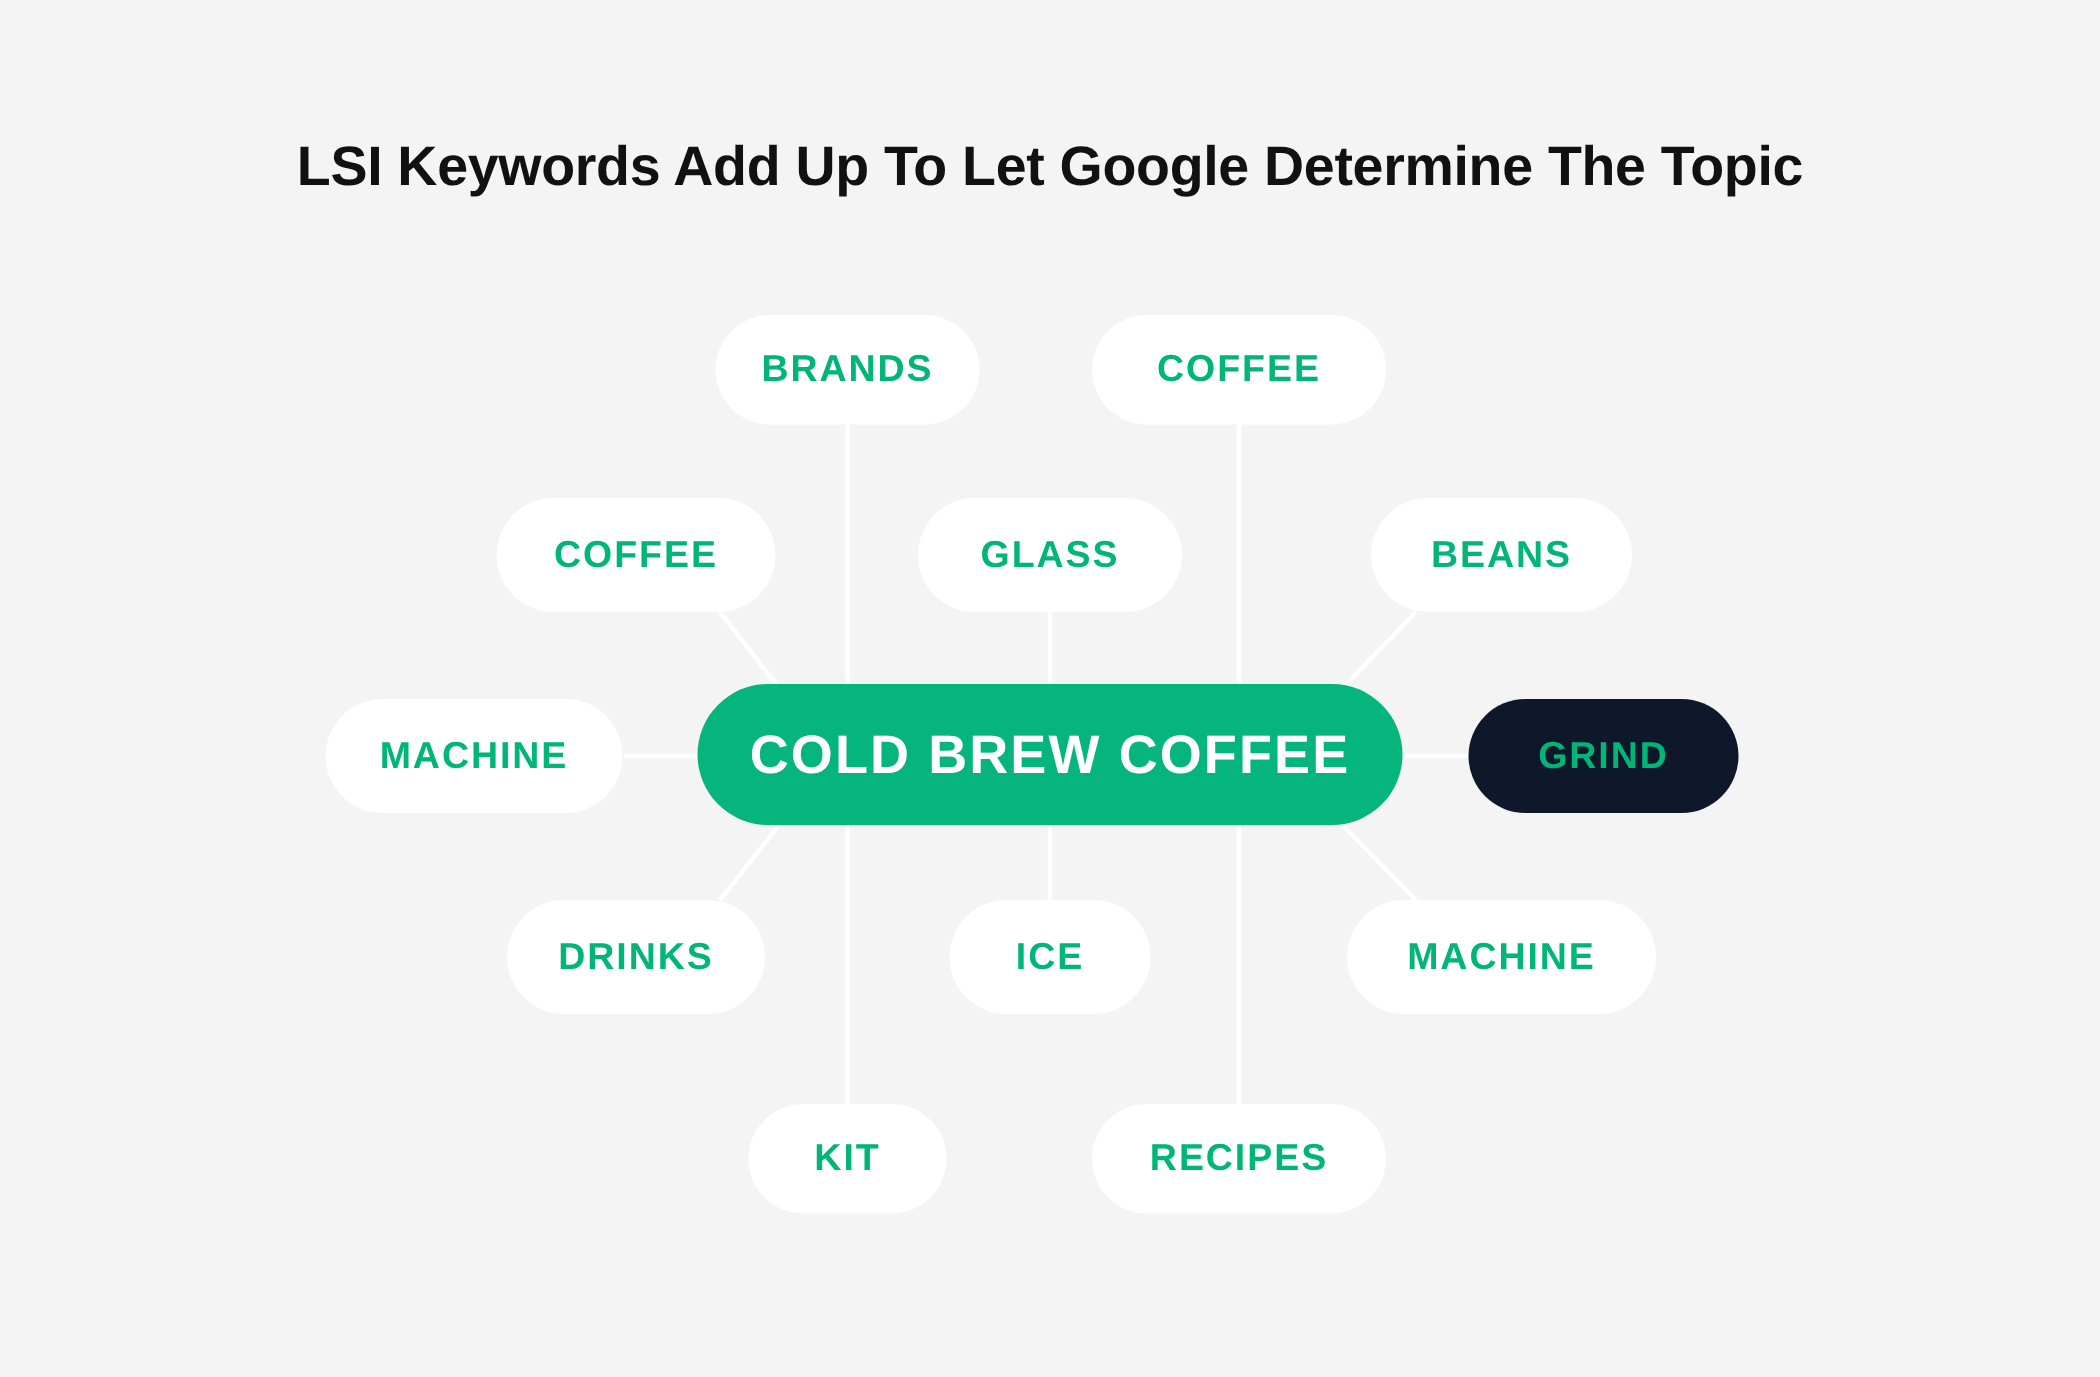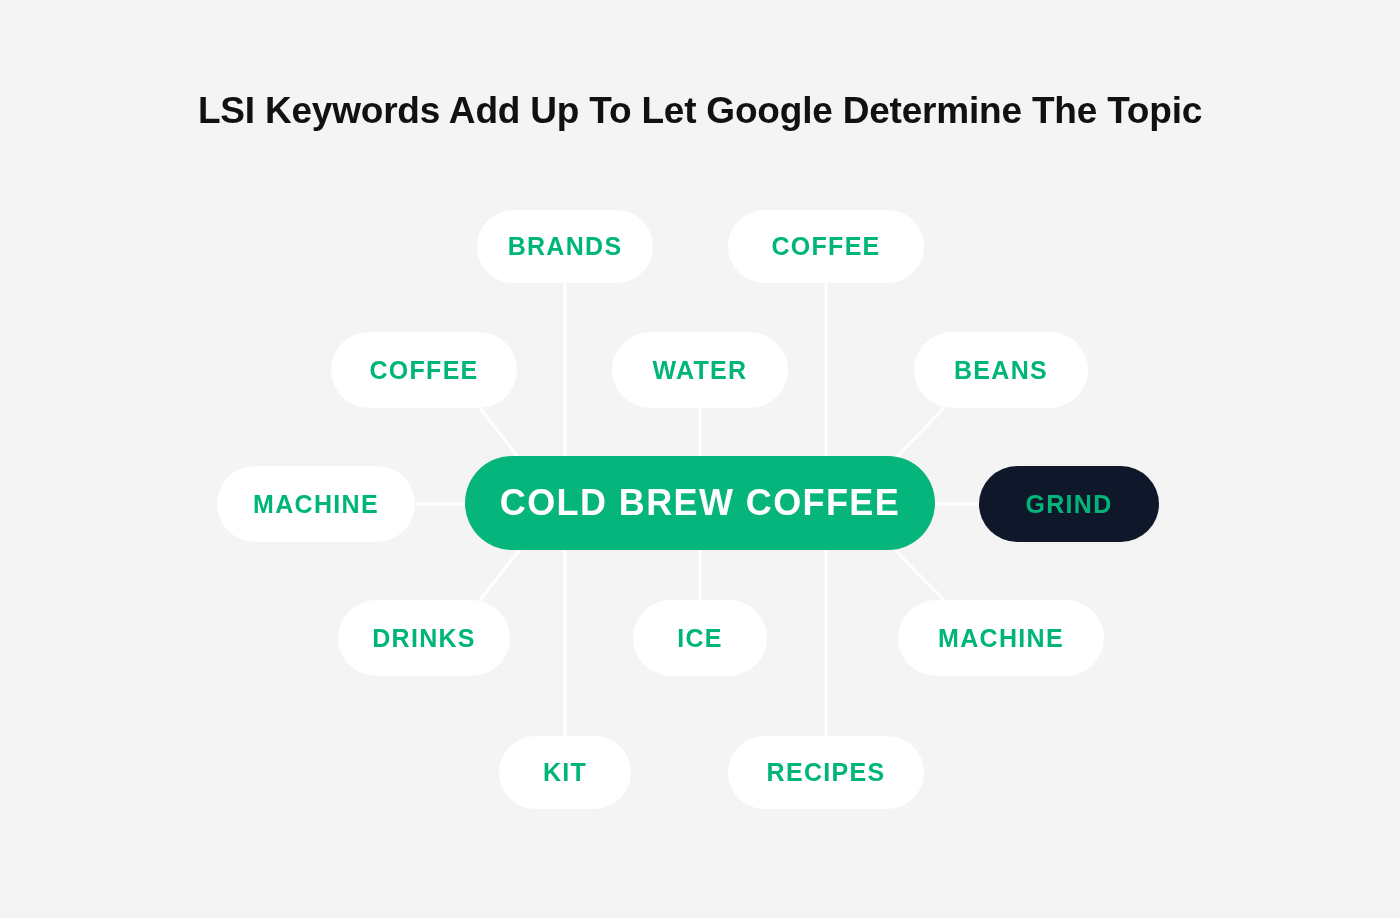--- a/index.html
+++ b/index.html
@@ -129,21 +129,21 @@
     <div class="node" style="width: 176px; height: 73px; left: 477px; top: 209.5px; background: rgb(255, 255, 255); color: rgb(0, 181, 120);">
       <span class="node-label">BRANDS</span>
     </div>
     <div class="node" style="width: 196px; height: 73px; left: 728px; top: 209.5px; background: rgb(255, 255, 255); color: rgb(0, 181, 120);">
       <span class="node-label">COFFEE</span>
     </div>
     <div class="node" style="width: 186px; height: 76px; left: 331px; top: 332px; background: rgb(255, 255, 255); color: rgb(0, 181, 120);">
       <span class="node-label">COFFEE</span>
     </div>
     <div class="node" style="width: 176px; height: 76px; left: 612px; top: 332px; background: rgb(255, 255, 255); color: rgb(0, 181, 120);">
-      <span class="node-label">WATER</span>
+      <span class="node-label">GLASS</span>
     </div>
     <div class="node" style="width: 174px; height: 76px; left: 914px; top: 332px; background: rgb(255, 255, 255); color: rgb(0, 181, 120);">
       <span class="node-label">BEANS</span>
     </div>
     <div class="node" style="width: 198px; height: 76px; left: 217px; top: 466px; background: rgb(255, 255, 255); color: rgb(0, 181, 120);">
       <span class="node-label">MACHINE</span>
     </div>
     <div class="node" style="width: 180px; height: 76px; left: 979px; top: 466px; background: #0f172a; color: rgb(0, 181, 120);">
       <span class="node-label">GRIND</span>
     </div>

